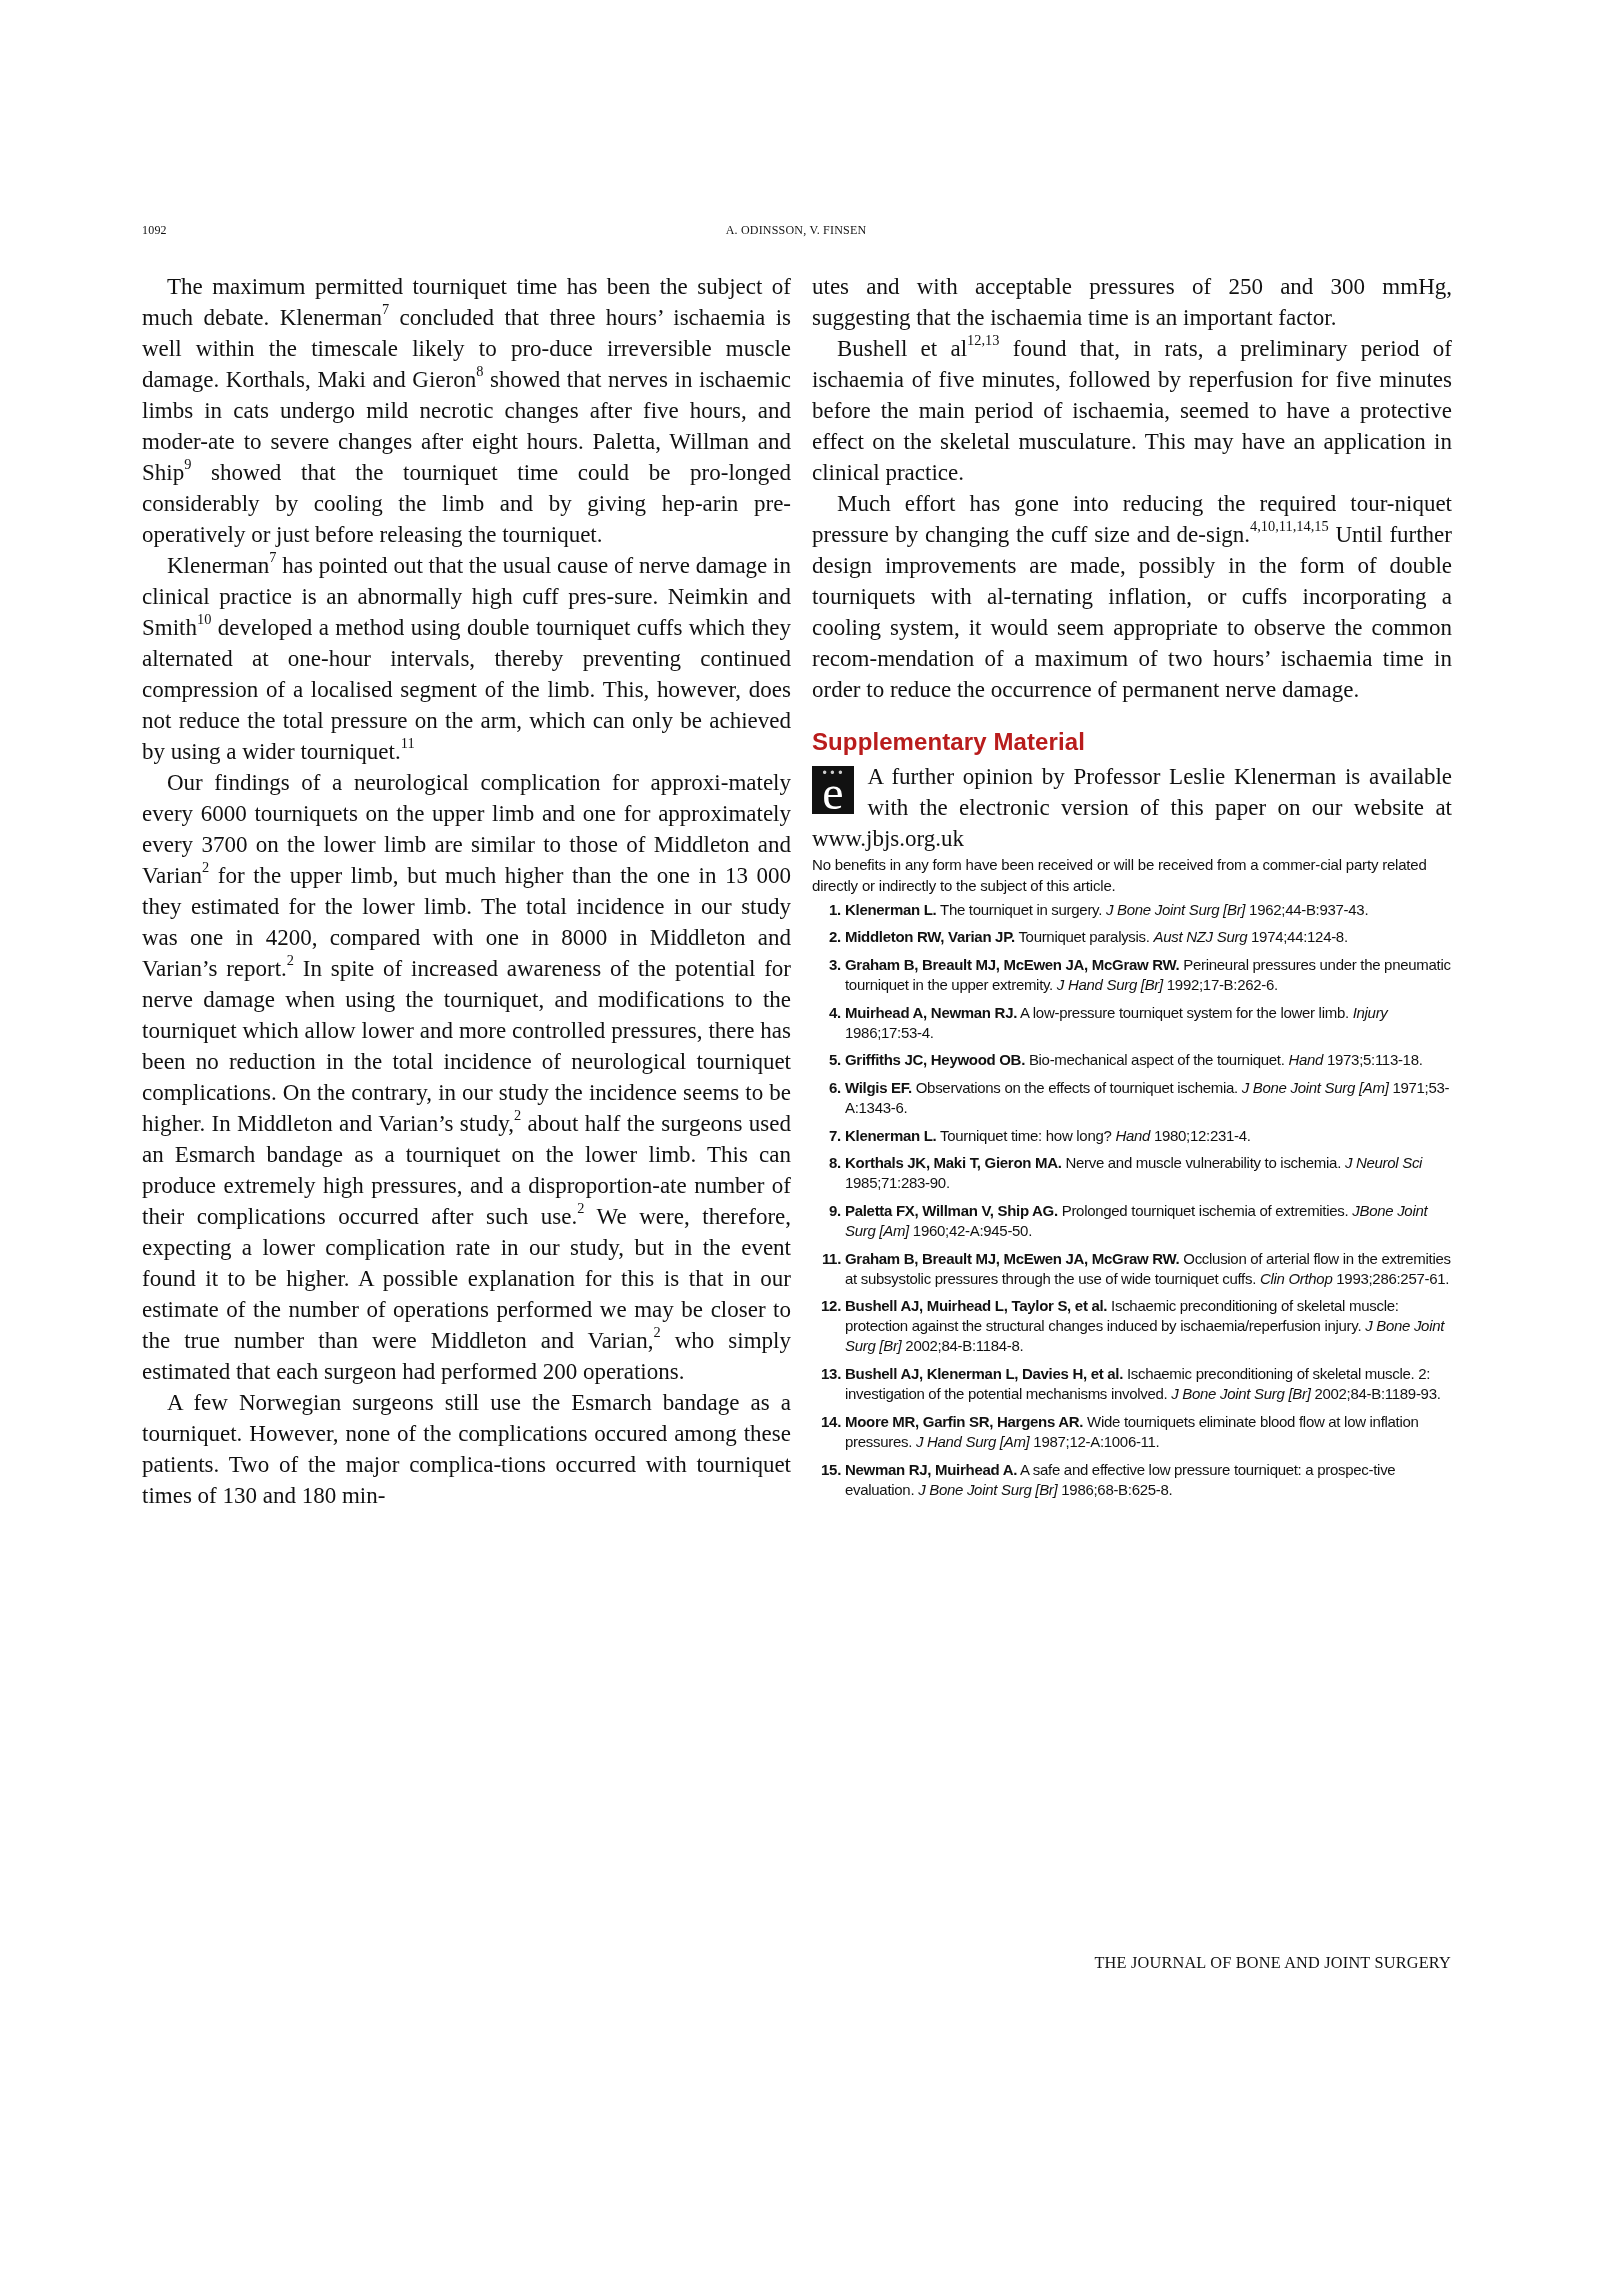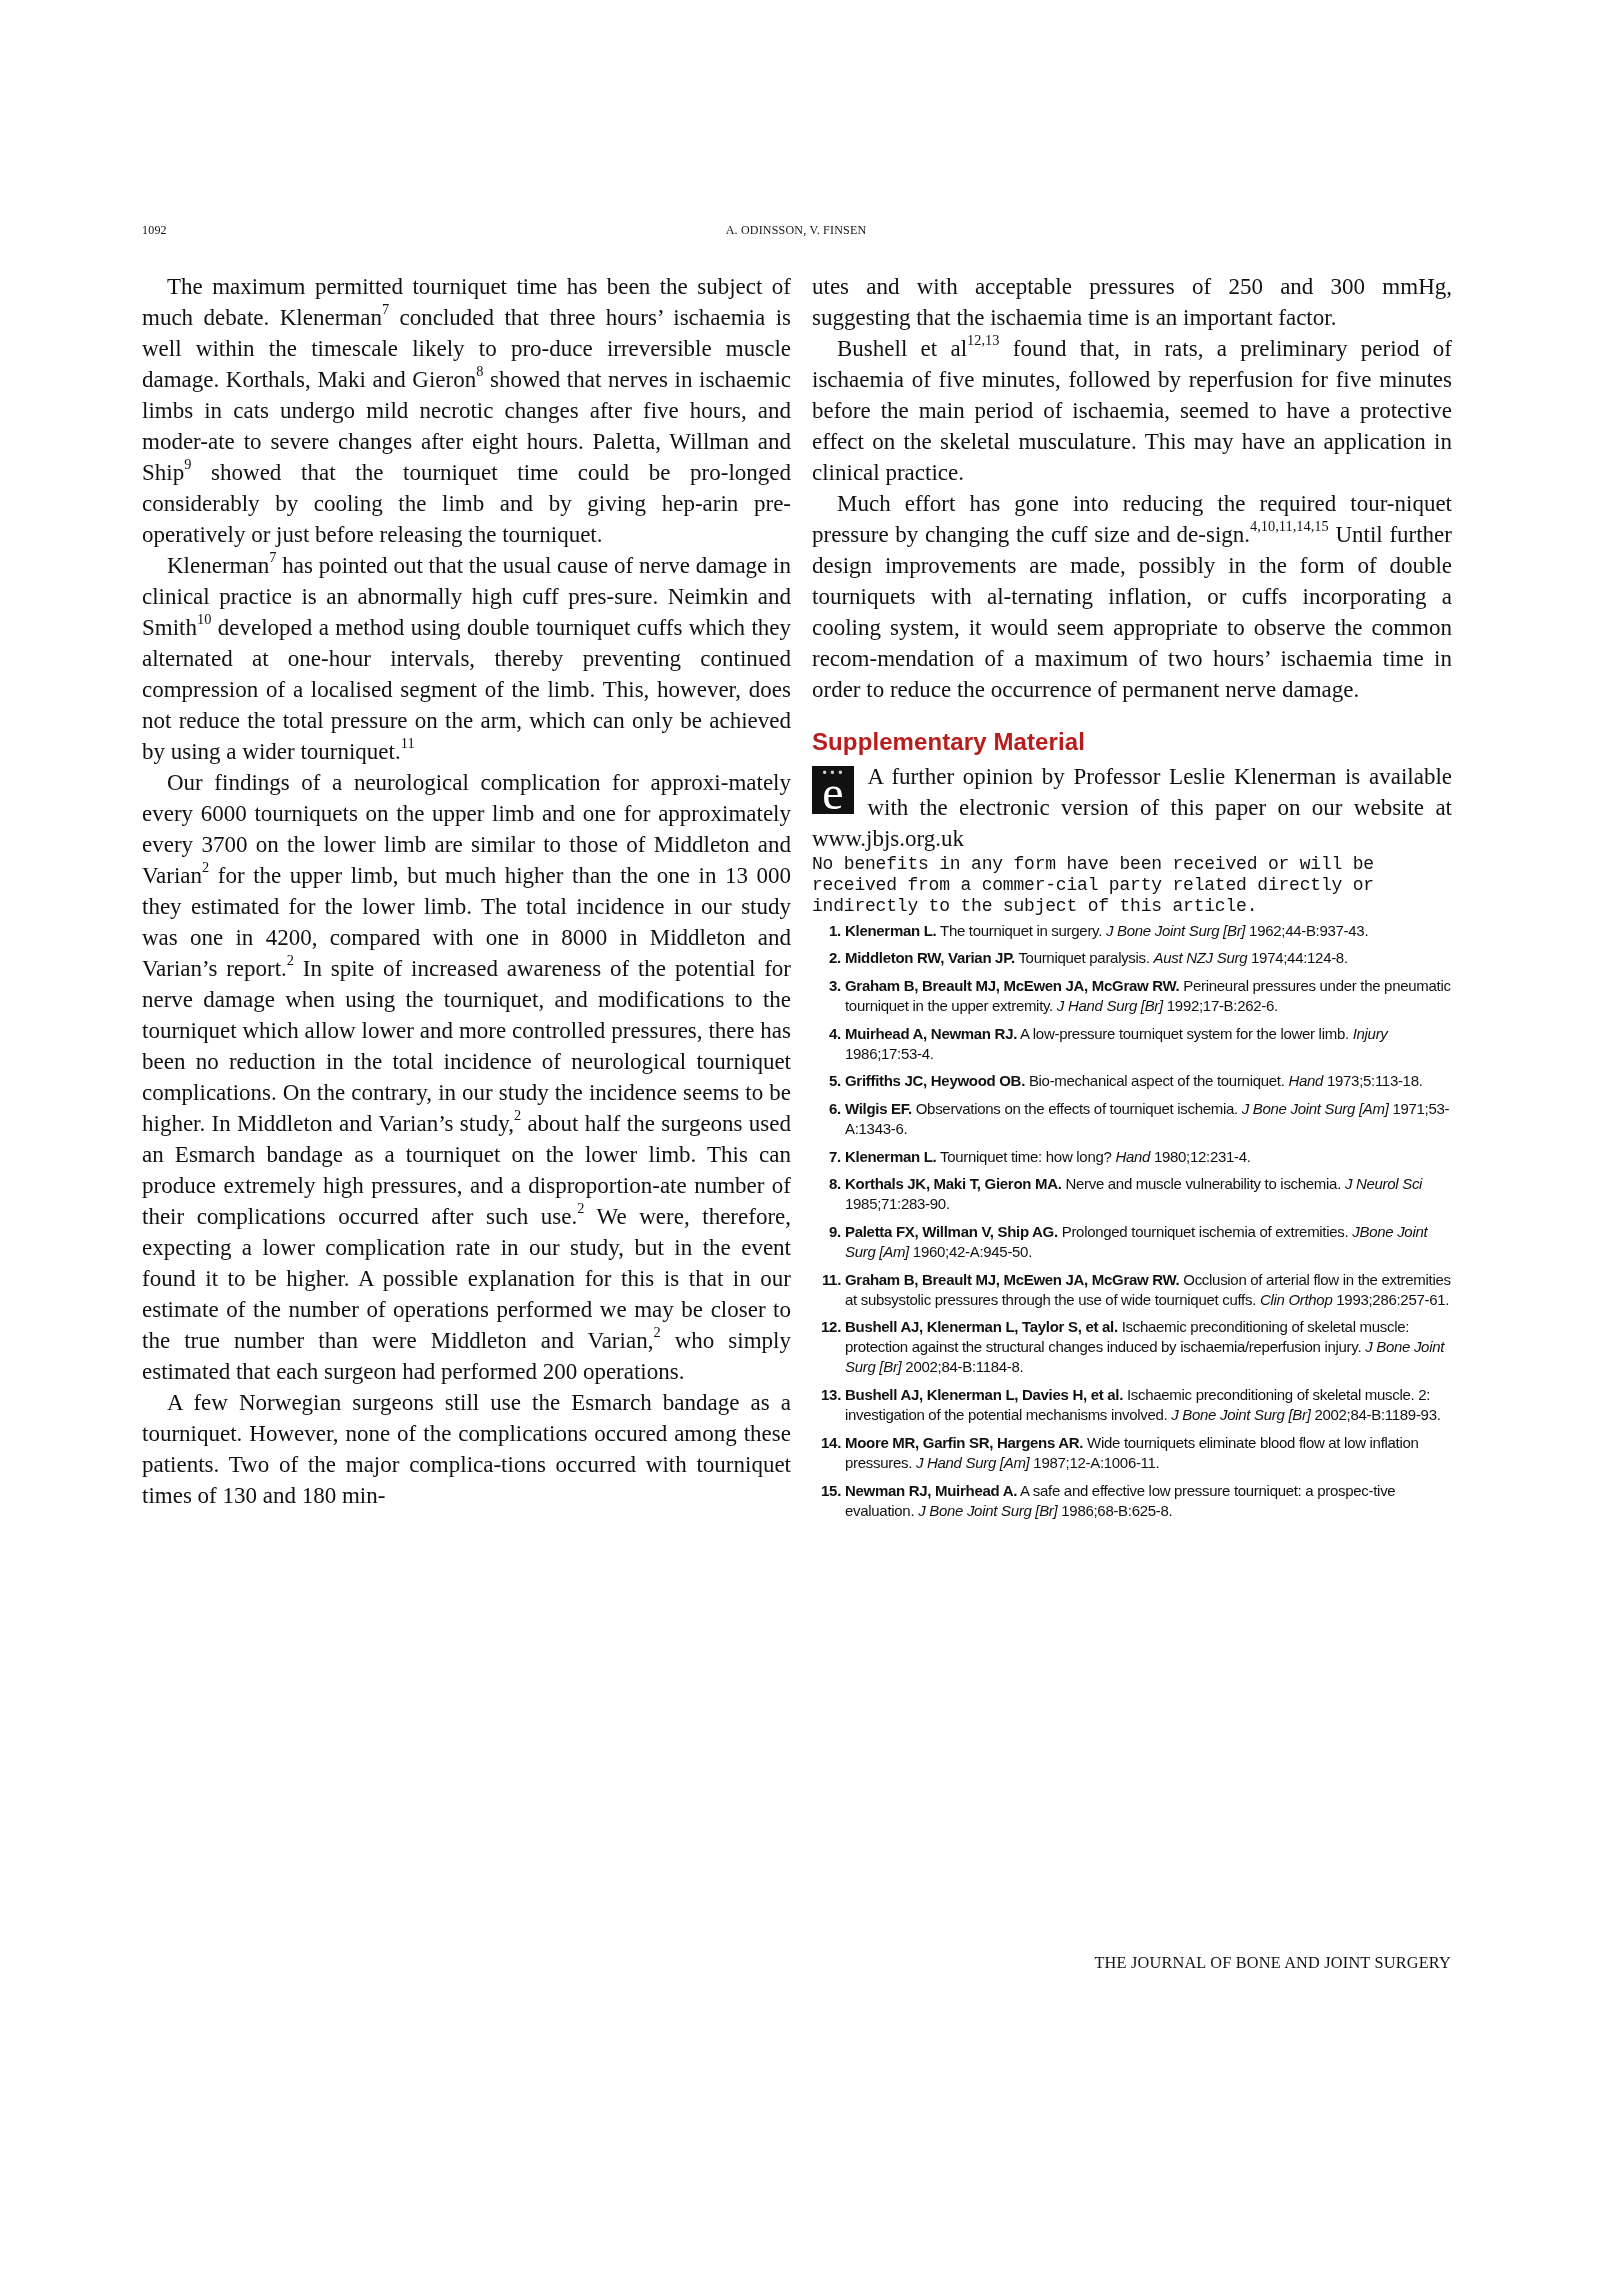--- a/index.html
+++ b/index.html
@@ -38,22 +38,22 @@
   .e-icon .dots {
     position: absolute; top: 2.9px; left: 0; right: 0; text-align: center;
     font-size: 11.5px; line-height: 11.5px; letter-spacing: 1px; color: #cccccc;
     font-family: "DejaVu Sans", sans-serif;
   }
   .e-icon .letter {
     position: absolute; bottom: -3.8px; left: 0; right: 0; text-align: center;
     font-family: "Liberation Serif", serif; font-size: 48px; line-height: 48px;
   }
   .disclaimer {
-    font-family: Liberation Mono, monospace;
-    font-size: 18px; line-height: 21px; margin: 17.3px 0 0 0; text-align: left;
+    font-family: Liberation Sans, sans-serif;
+    font-size: 15px; line-height: 21px; margin: 17.3px 0 0 0; text-align: left;
     letter-spacing: -0.2px;
   }
   ol.refs {
     list-style: none; margin: 3.8px 0 0 0; padding: 0;
     font-family: "Liberation Sans", "DejaVu Sans", sans-serif;
     font-size: 15px; line-height: 20px; text-align: left;
     letter-spacing: -0.3px;
   }
   ol.refs li { position: relative; padding-left: 33px; margin-bottom: 7.7px; }
   ol.refs li .num { position: absolute; left: 0; width: 29px; text-align: right; font-weight: bold; }
@@ -104,21 +104,21 @@
       <li><span class="num">1.</span><span class="auth">Klenerman L.</span><span> The tourniquet in surgery. </span><span class="jrnl">J Bone Joint Surg [Br]</span><span> 1962;44-B:937-43.</span></li>
       <li><span class="num">2.</span><span class="auth">Middleton RW, Varian JP.</span><span> Tourniquet paralysis. </span><span class="jrnl">Aust NZJ Surg</span><span> 1974;44:124-8.</span></li>
       <li><span class="num">3.</span><span class="auth">Graham B, Breault MJ, McEwen JA, McGraw RW.</span><span> Perineural pressures under the pneumatic tourniquet in the upper extremity. </span><span class="jrnl">J Hand Surg [Br]</span><span> 1992;17-B:262-6.</span></li>
       <li><span class="num">4.</span><span class="auth">Muirhead A, Newman RJ.</span><span> A low-pressure tourniquet system for the lower limb. </span><span class="jrnl">Injury</span><span> 1986;17:53-4.</span></li>
       <li><span class="num">5.</span><span class="auth">Griffiths JC, Heywood OB.</span><span> Bio-mechanical aspect of the tourniquet. </span><span class="jrnl">Hand</span><span> 1973;5:113-18.</span></li>
       <li><span class="num">6.</span><span class="auth">Wilgis EF.</span><span> Observations on the effects of tourniquet ischemia. </span><span class="jrnl">J Bone Joint Surg [Am]</span><span> 1971;53-A:1343-6.</span></li>
       <li><span class="num">7.</span><span class="auth">Klenerman L.</span><span> Tourniquet time: how long? </span><span class="jrnl">Hand</span><span> 1980;12:231-4.</span></li>
       <li><span class="num">8.</span><span class="auth">Korthals JK, Maki T, Gieron MA.</span><span> Nerve and muscle vulnerability to ischemia. </span><span class="jrnl">J Neurol Sci</span><span> 1985;71:283-90.</span></li>
       <li><span class="num">9.</span><span class="auth">Paletta FX, Willman V, Ship AG.</span><span> Prolonged tourniquet ischemia of extremities. </span><span class="jrnl">JBone Joint Surg [Am]</span><span> 1960;42-A:945-50.</span></li>
       <li><span class="num">11.</span><span class="auth">Graham B, Breault MJ, McEwen JA, McGraw RW.</span><span> Occlusion of arterial flow in the extremities at subsystolic pressures through the use of wide tourniquet cuffs. </span><span class="jrnl">Clin Orthop</span><span> 1993;286:257-61.</span></li>
-      <li><span class="num">12.</span><span class="auth">Bushell AJ, Klenerman L, Taylor S, et al.</span><span> Ischaemic preconditioning of skeletal muscle: protection against the structural changes induced by ischaemia/reperfusion injury. </span><span class="jrnl">J Bone Joint Surg [Br]</span><span> 2002;84-B:1184-8.</span></li>
+      <li><span class="num">12.</span><span class="auth">Bushell AJ, Muirhead L, Taylor S, et al.</span><span> Ischaemic preconditioning of skeletal muscle: protection against the structural changes induced by ischaemia/reperfusion injury. </span><span class="jrnl">J Bone Joint Surg [Br]</span><span> 2002;84-B:1184-8.</span></li>
       <li><span class="num">13.</span><span class="auth">Bushell AJ, Klenerman L, Davies H, et al.</span><span> Ischaemic preconditioning of skeletal muscle. 2: investigation of the potential mechanisms involved. </span><span class="jrnl">J Bone Joint Surg [Br]</span><span> 2002;84-B:1189-93.</span></li>
       <li><span class="num">14.</span><span class="auth">Moore MR, Garfin SR, Hargens AR.</span><span> Wide tourniquets eliminate blood flow at low inflation pressures. </span><span class="jrnl">J Hand Surg [Am]</span><span> 1987;12-A:1006-11.</span></li>
       <li><span class="num">15.</span><span class="auth">Newman RJ, Muirhead A.</span><span> A safe and effective low pressure tourniquet: a prospec-tive evaluation. </span><span class="jrnl">J Bone Joint Surg [Br]</span><span> 1986;68-B:625-8.</span></li>
     </ol>
 </div>
 
 <div class="footer">THE JOURNAL OF BONE AND JOINT SURGERY</div>
 
 
 </body></html>

